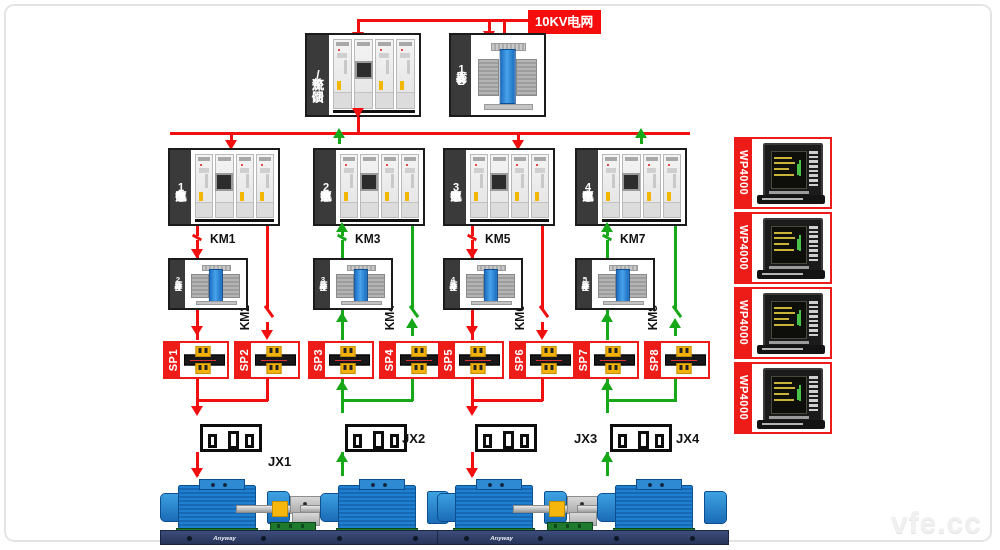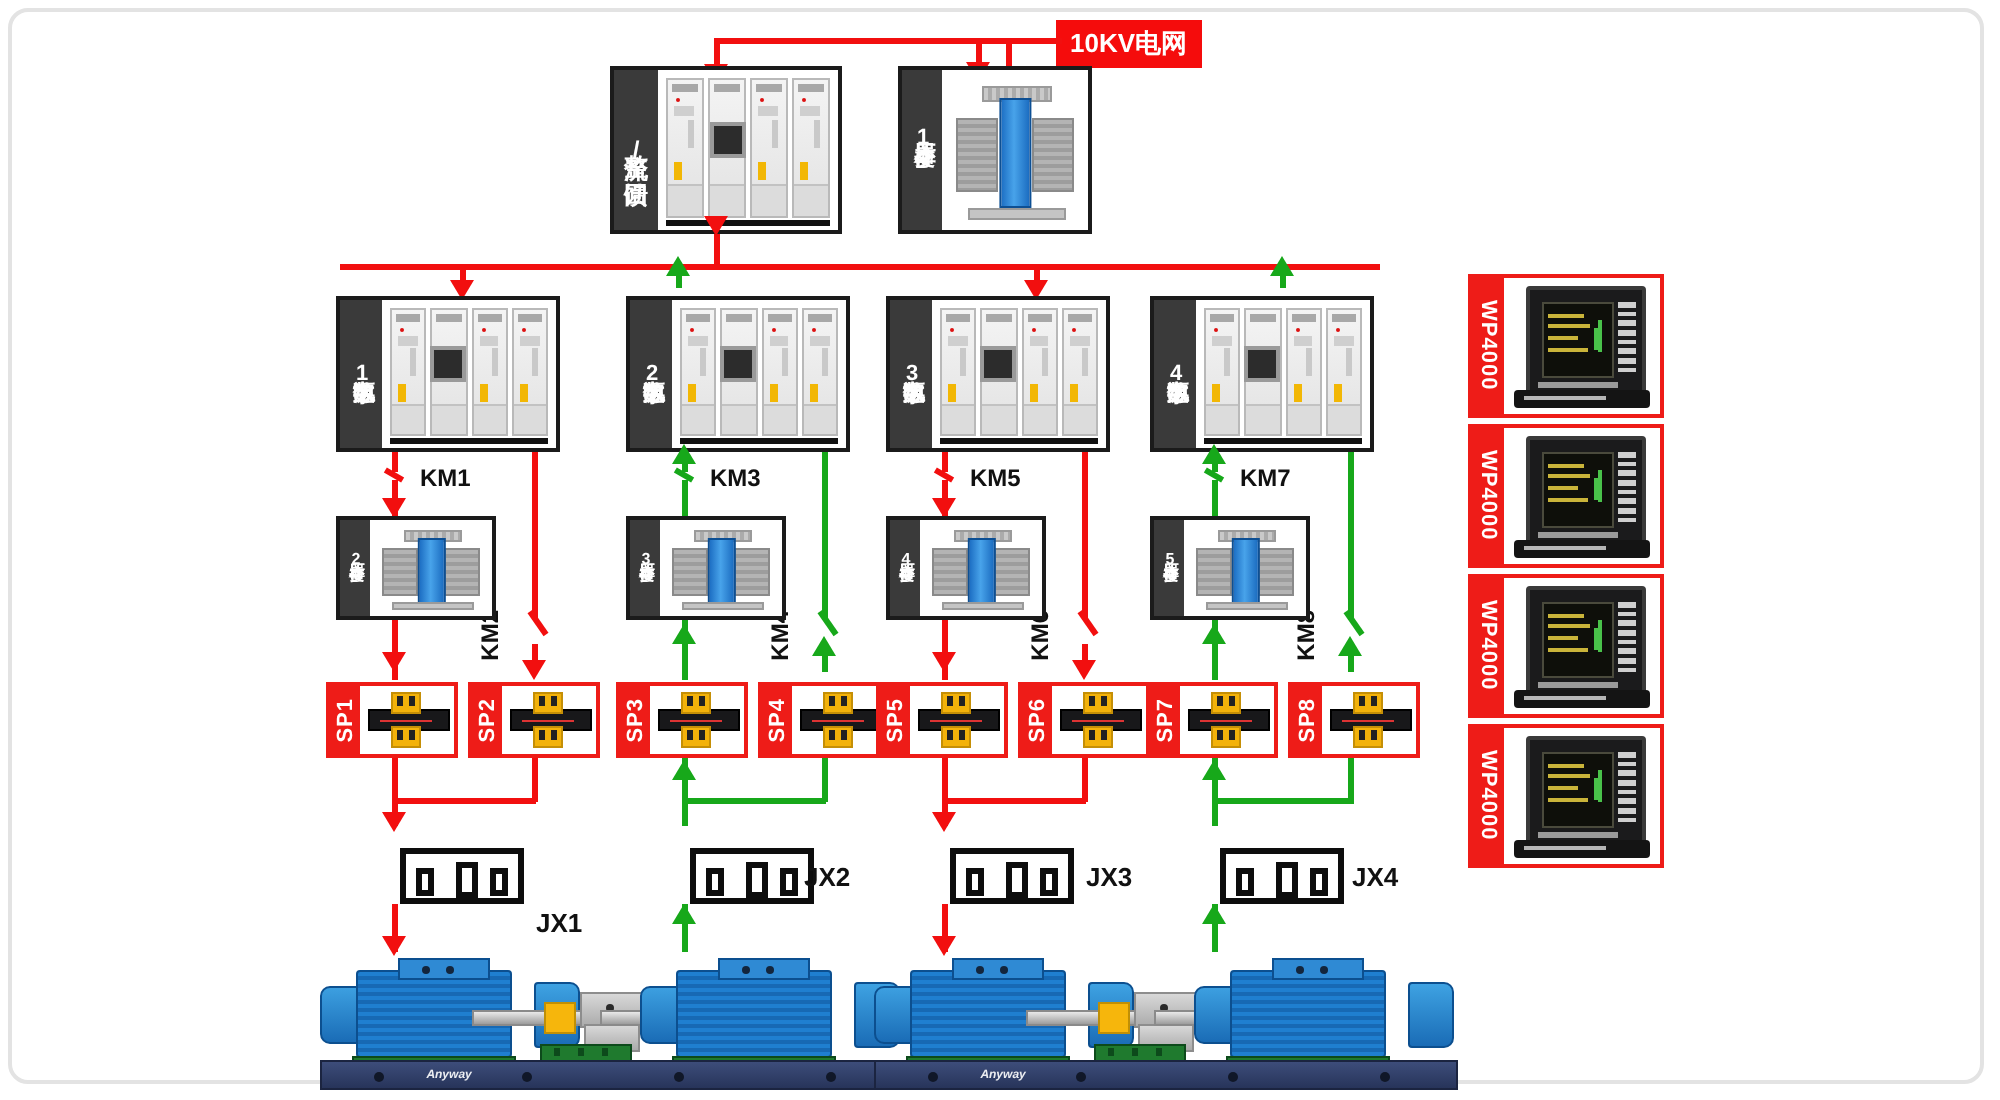--- a/index.html
+++ b/index.html
@@ -689,21 +689,21 @@
     <i class="p" style="left:25px;top:4px;width:11px;height:18px;"></i>
     <i class="p" style="right:5px;top:7px;width:9px;height:14px;"></i>
   </div>
   <div class="jxlabel" style="left:402px;top:431px;">JX2</div>
 
   <div class="jx" style="left:475px;top:424px;width:62px;height:28px;">
     <i class="p" style="left:5px;top:7px;width:9px;height:14px;"></i>
     <i class="p" style="left:25px;top:4px;width:11px;height:18px;"></i>
     <i class="p" style="right:5px;top:7px;width:9px;height:14px;"></i>
   </div>
-  <div class="jxlabel" style="left:543px;top:431px;">JX3</div>
+  <div class="jxlabel" style="left:574px;top:431px;">JX3</div>
 
   <div class="jx" style="left:610px;top:424px;width:62px;height:28px;">
     <i class="p" style="left:5px;top:7px;width:9px;height:14px;"></i>
     <i class="p" style="left:25px;top:4px;width:11px;height:18px;"></i>
     <i class="p" style="right:5px;top:7px;width:9px;height:14px;"></i>
   </div>
   <div class="jxlabel" style="left:676px;top:431px;">JX4</div>
 
   <div class="w" style="left:196px;top:452px;width:3px;height:24px;"></div>
   <div class="arrow ar-d" style="left:191px;top:468px;"></div>
@@ -920,13 +920,14 @@
             <i></i>
           </div>
         <i class="brand"></i>
       </div>
       <div class="wpbase">
           <i class="line"></i>
         </div>
     </div>
   </div>
 
+  <div class="watermark">vfe.cc</div>
 </div>
 
 </body></html>

